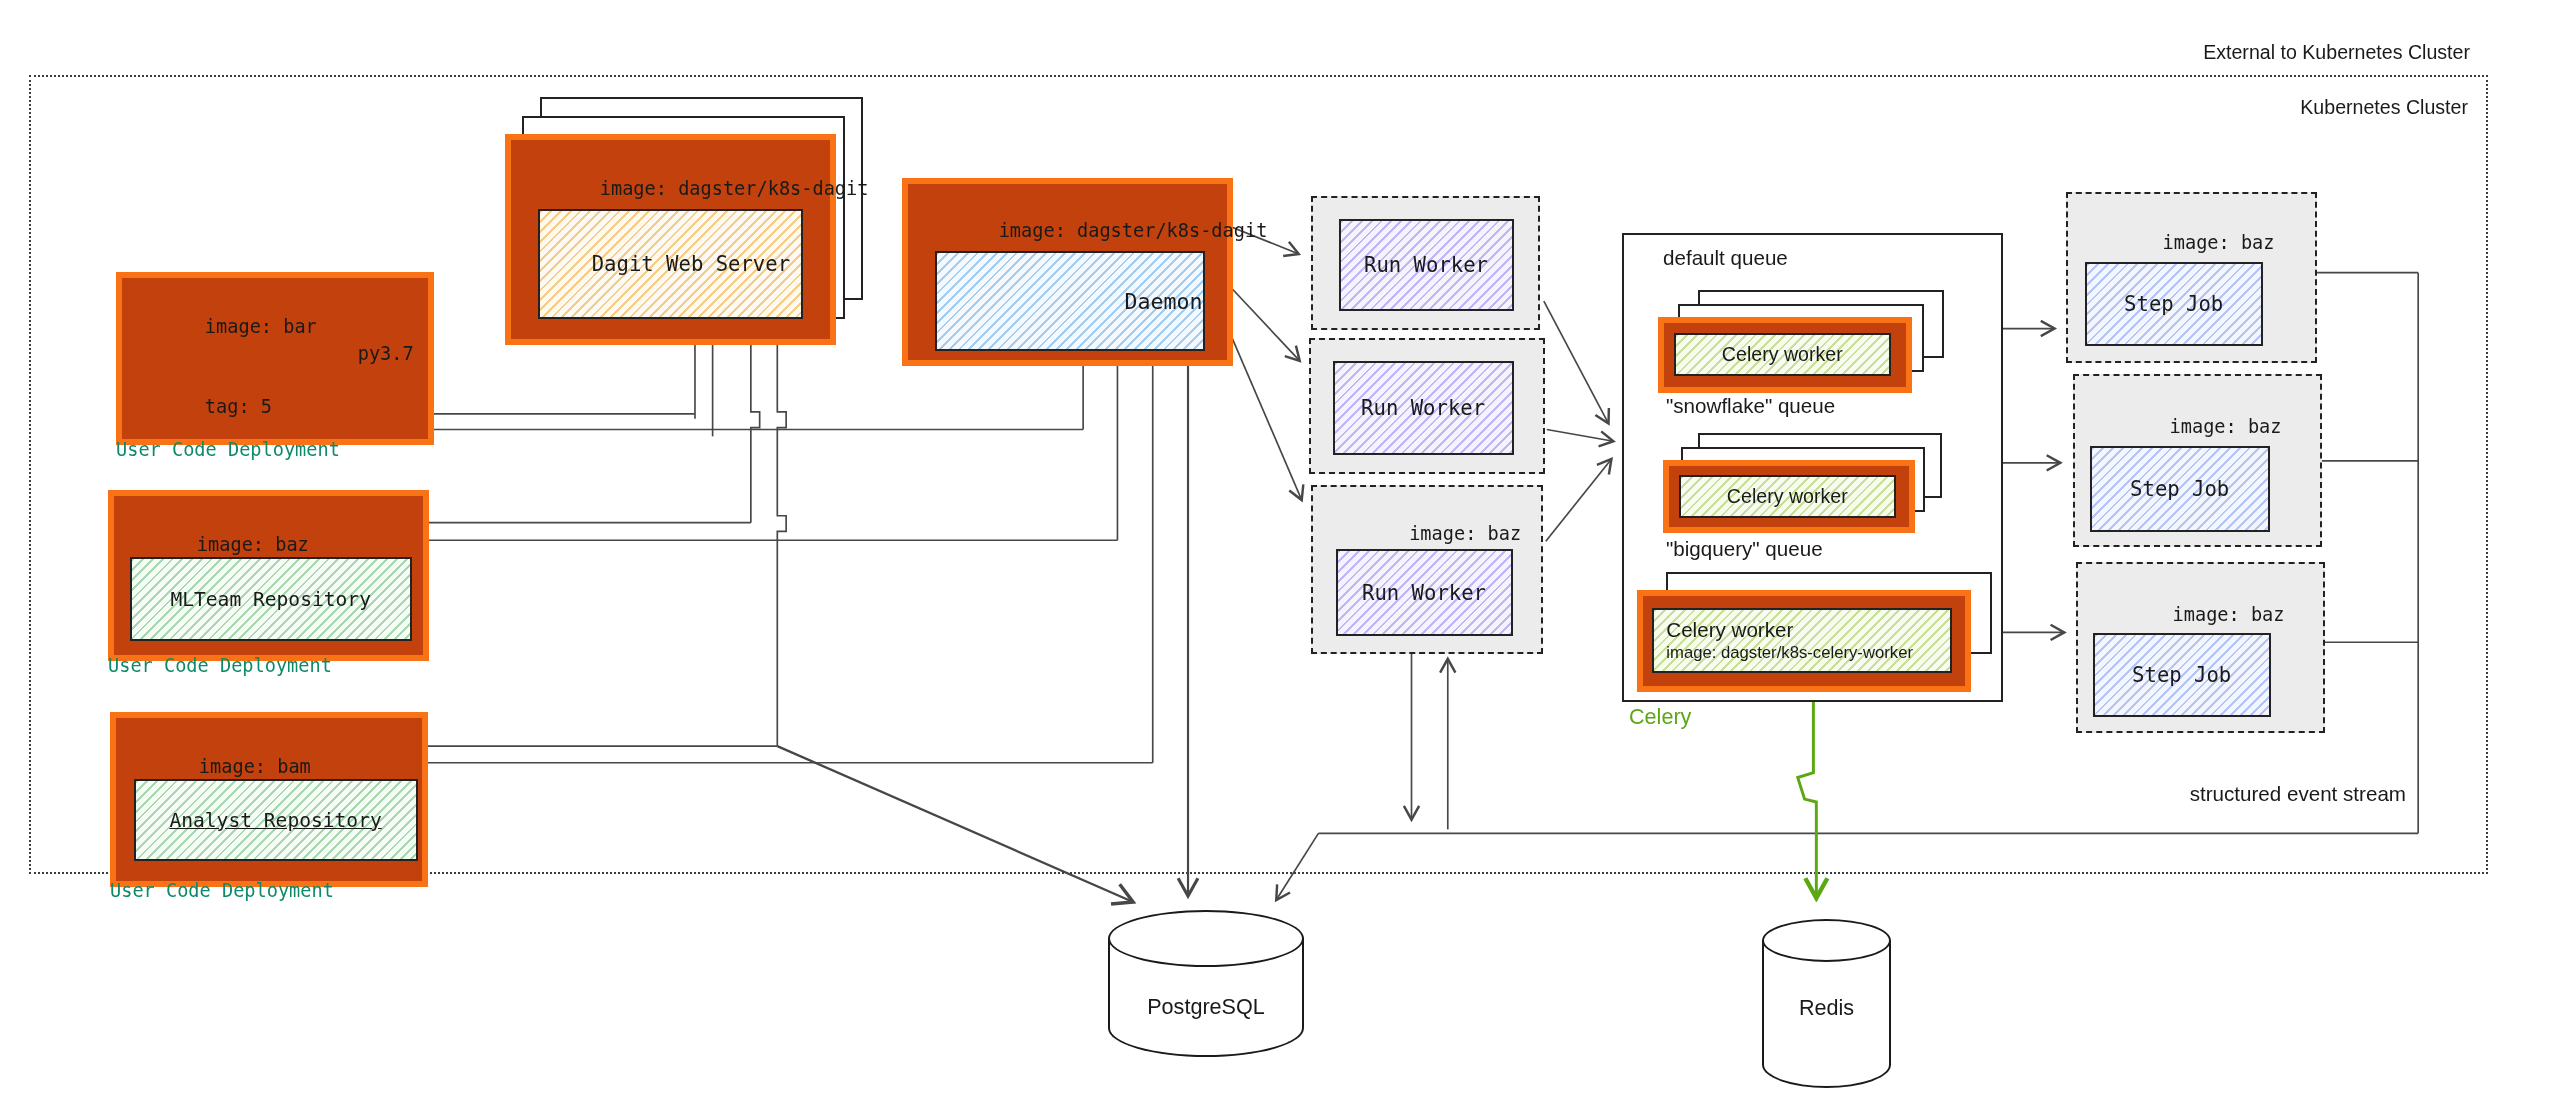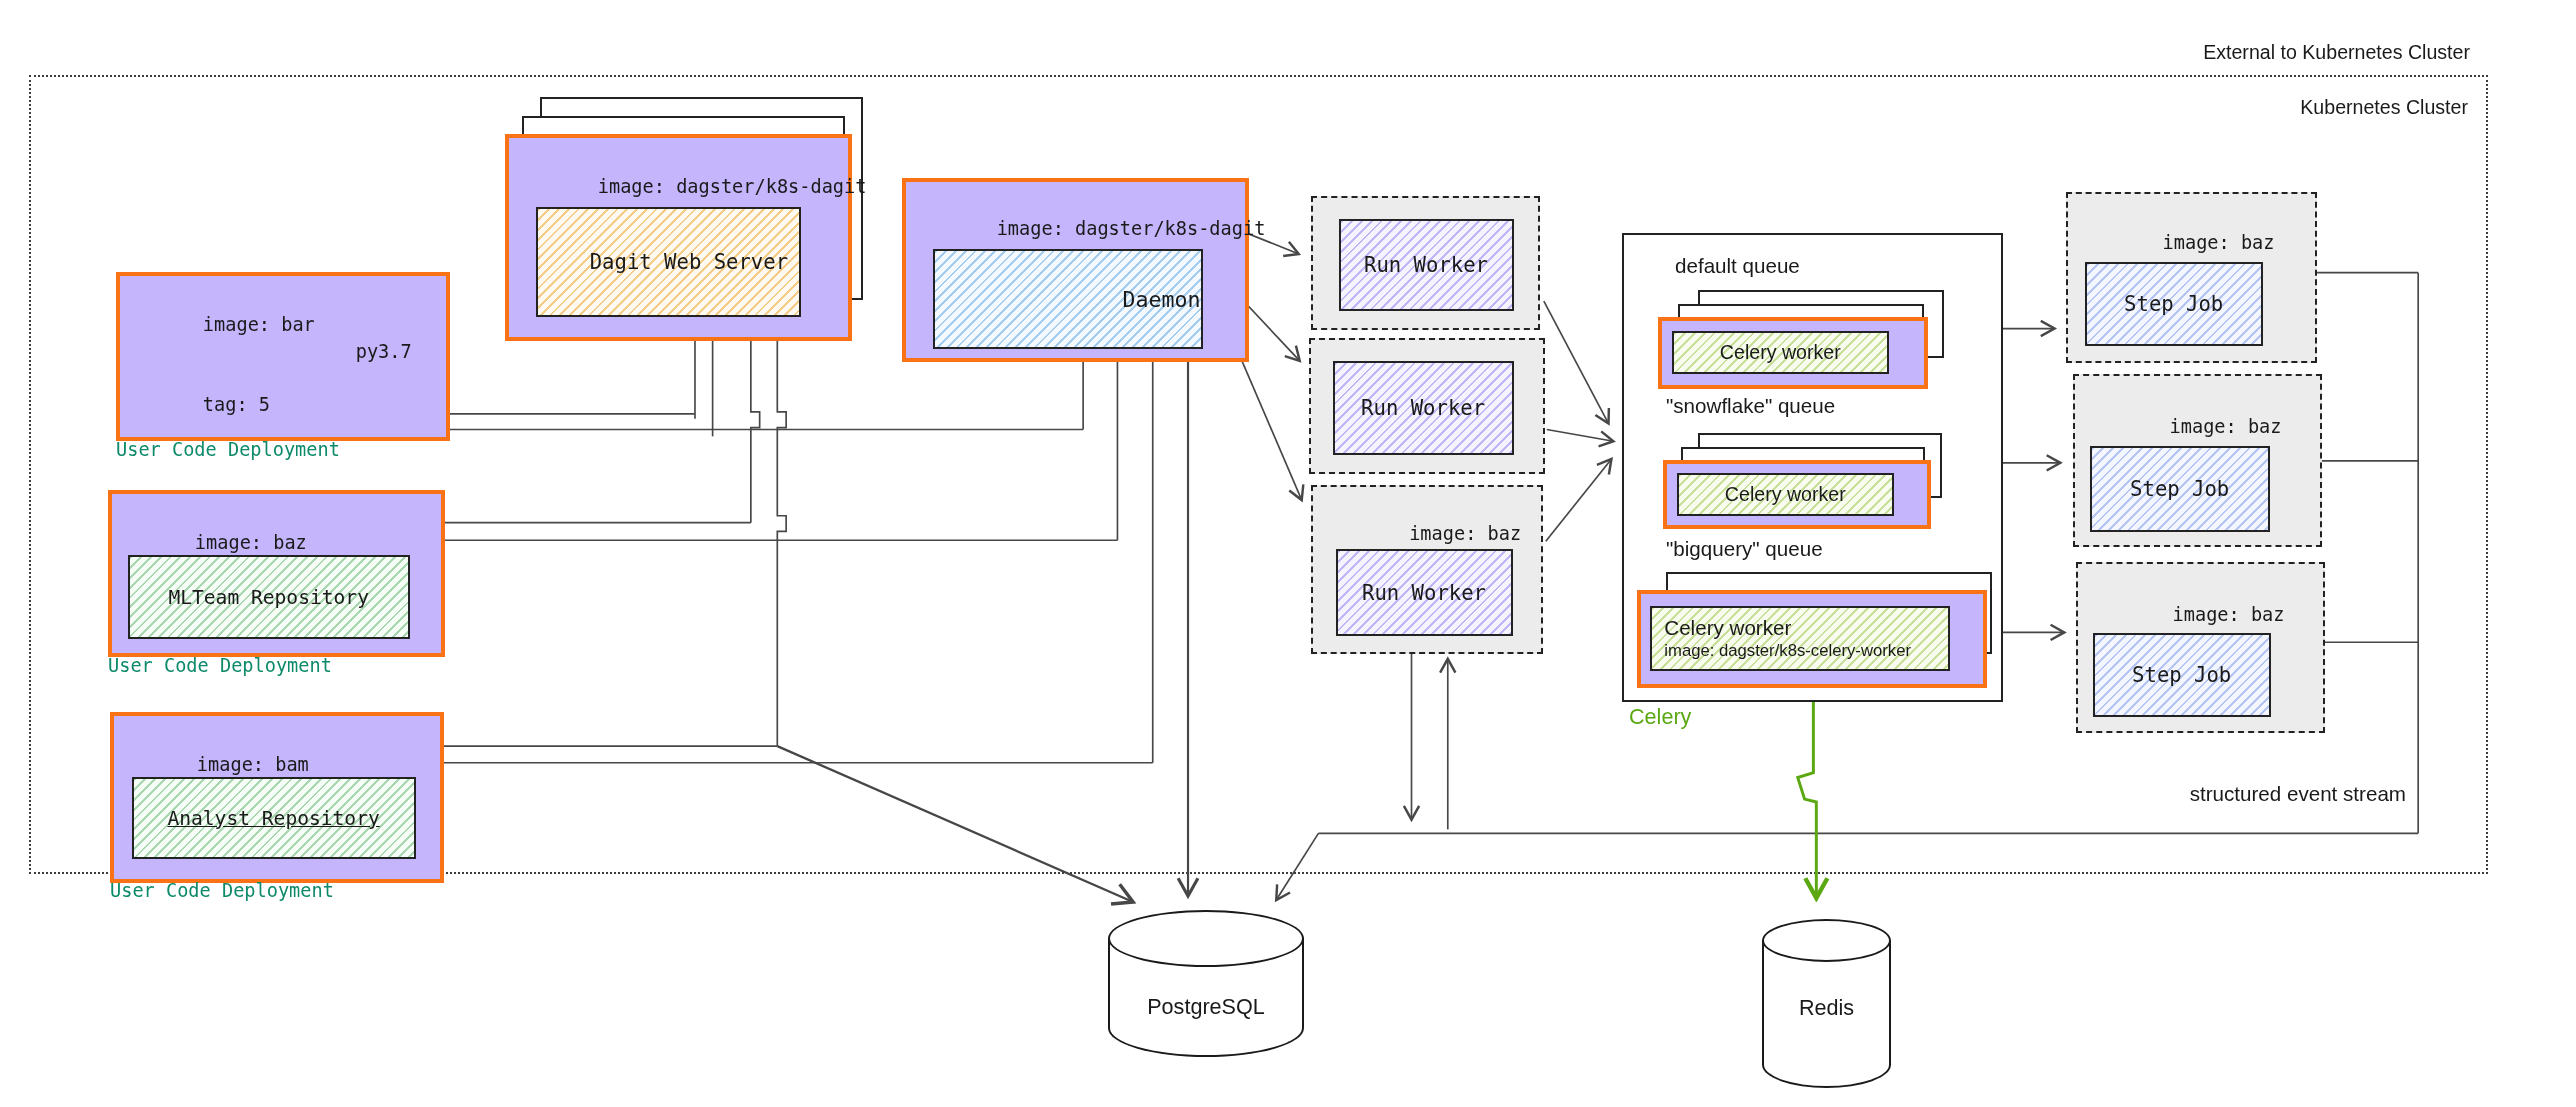--- a/index.html
+++ b/index.html
@@ -7,21 +7,21 @@
        font-family:"Liberation Sans",sans-serif;color:#1a1a1a;}
   #canvas{position:absolute;inset:0;}
   svg.wires{position:absolute;left:0;top:0;z-index:1;pointer-events:none;}
   .abs{position:absolute;}
   .mono{font-family:"DejaVu Sans Mono",monospace;}
   .sans{font-family:"Liberation Sans",sans-serif;}
 
   .k8s-border{border:2px dotted #3c3c3c;z-index:0;}
   .cluster-label{font-size:19.6px;text-align:right;z-index:3;}
 
-  .node{background:#c4b5fd;border:4px solid #f97316;z-index:2;padding-left:20px;}
+  .node{background:#c2410c;border:6px solid #f97316;z-index:2;}
   .stackback{background:#fff;border:2px solid #222;z-index:2;}
   .meta{font-size:18.6px;line-height:26.5px;white-space:pre;}
   .meta .py{float:right;}
   .hatchbox{border:2px solid #222;display:flex;align-items:center;justify-content:center;
             text-align:center;z-index:3;}
   .h-green {background:repeating-linear-gradient(135deg,rgba(105,185,118,.55) 0 2px,rgba(255,255,255,0) 2px 6.9px) #f6fcf6;}
   .h-orange{background:repeating-linear-gradient(135deg,rgba(238,174,66,.6) 0 2px,rgba(255,255,255,0) 2px 6.9px) #fefaf1;}
   .h-blue  {background:repeating-linear-gradient(135deg,rgba(98,168,228,.55) 0 2px,rgba(255,255,255,0) 2px 6.9px) #f3f9fe;justify-content:flex-end;}
   .h-purple{background:repeating-linear-gradient(135deg,rgba(140,120,240,.5) 0 2px,rgba(255,255,255,0) 2px 6.9px) #f5f3fe;}
   .h-step  {background:repeating-linear-gradient(135deg,rgba(118,148,235,.5) 0 2px,rgba(255,255,255,0) 2px 6.9px) #f3f6fe;}
@@ -184,21 +184,21 @@
       <span>image: baz</span><br>
       <span>tag: 6</span>
     </div>
     <div class="abs hatchbox h-purple" style="left:22.5px;top:62px;width:173px;height:83px;">
       <span class="mono rw-label">Run Worker</span>
     </div>
   </div>
 
   <div class="abs celery-container" style="left:1622px;top:233px;width:377px;height:465px;">
 
-    <div class="abs sans queue-name" style="left:39px;top:19px;margin-left:12px;">default queue</div>
+    <div class="abs sans queue-name" style="left:39px;top:11px;">default queue</div>
     <div class="abs stackback" style="left:74px;top:55px;width:242px;height:64px;"></div>
     <div class="abs stackback" style="left:54px;top:69px;width:242px;height:64px;"></div>
     <div class="abs node" style="left:34px;top:82px;width:242px;height:64px;">
       <div class="abs hatchbox h-celery" style="left:9.8px;top:9.8px;width:213px;height:39px;">
         <span class="sans cw-label">Celery worker</span>
       </div>
     </div>
 
     <div class="abs sans queue-name" style="left:42px;top:159px;">"snowflake" queue</div>
     <div class="abs stackback" style="left:74px;top:198px;width:240px;height:61px;"></div>

